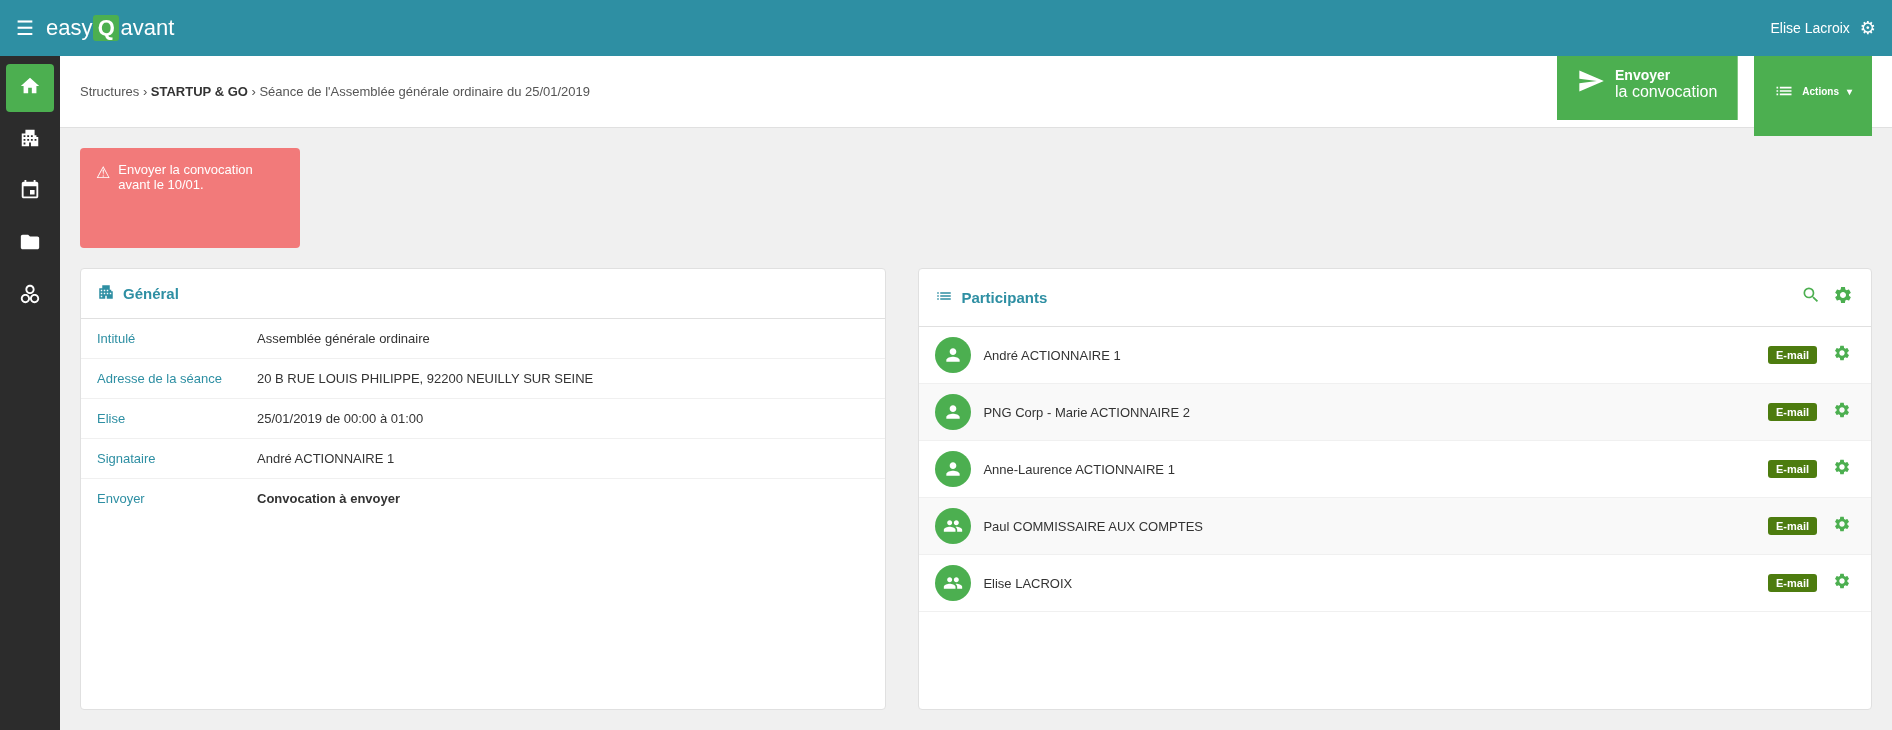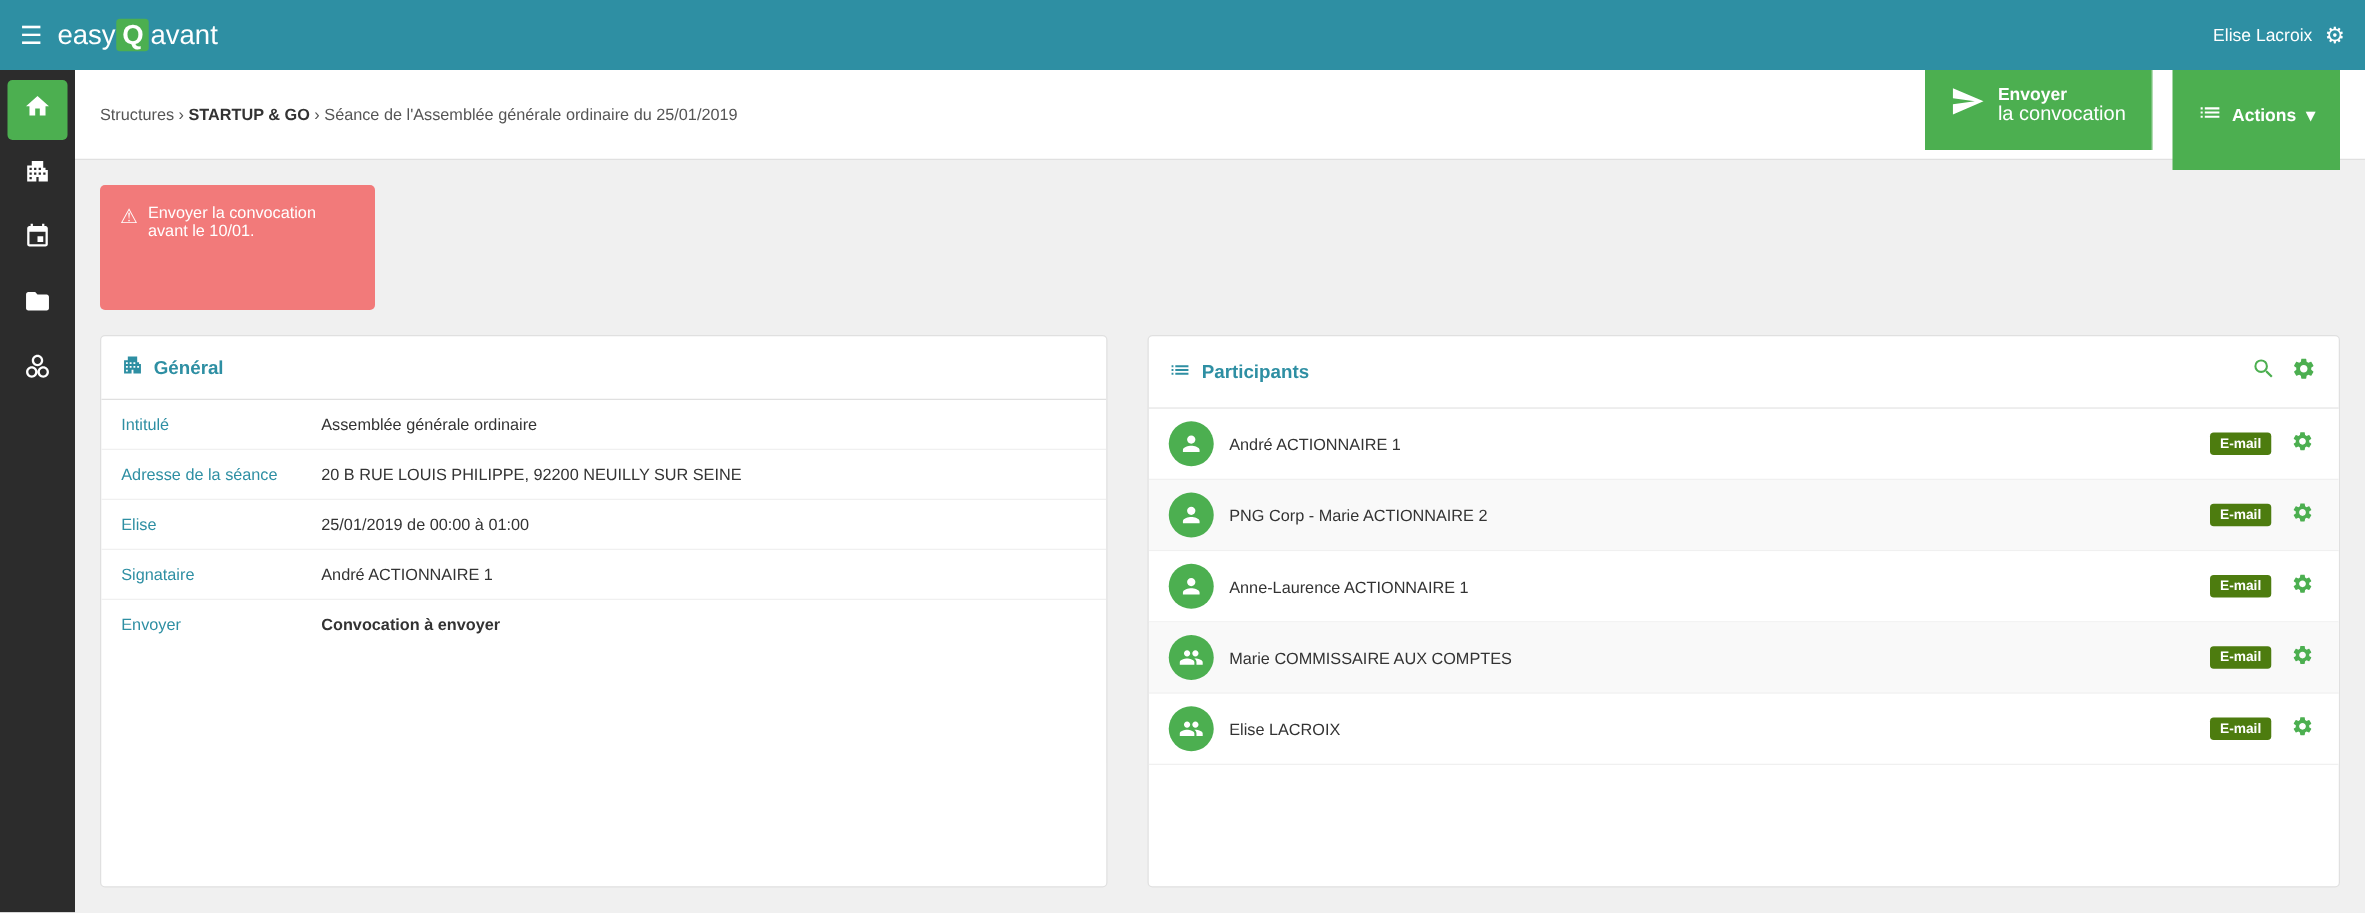--- a/index.html
+++ b/index.html
@@ -101,21 +101,21 @@
     .btn-actions {
       background: #4caf50;
       color: white;
       border: none;
       display: flex;
       align-items: center;
       gap: 8px;
       padding: 0 20px;
       height: 88px;
       cursor: pointer;
-      font-size: 14px;
+      font-size: 10px;
       font-weight: 600;
     }
 
     
     .page-content { flex: 1; padding: 20px; overflow-y: auto; display: flex; flex-direction: column; gap: 20px; }
 
     
     .alert-box {
       background: #f27a7a;
       color: white;
@@ -437,21 +437,21 @@
                 </svg>
             </span>
           </div>
 
           <div class="participant-row">
             <div class="participant-avatar">
               <svg width="20" height="20" viewBox="0 0 24 24" fill="white">
                   <path d="M16 11c1.66 0 2.99-1.34 2.99-3S17.66 5 16 5c-1.66 0-3 1.34-3 3s1.34 3 3 3zm-8 0c1.66 0 2.99-1.34 2.99-3S9.66 5 8 5C6.34 5 5 6.34 5 8s1.34 3 3 3zm0 2c-2.33 0-7 1.17-7 3.5V19h14v-2.5c0-2.33-4.67-3.5-7-3.5zm8 0c-.29 0-.62.02-.97.05 1.16.84 1.97 1.97 1.97 3.45V19h6v-2.5c0-2.33-4.67-3.5-7-3.5z"></path>
                 </svg>
             </div>
-            <span class="participant-name">Marie COMMISSAIRE AUX COMPTES</span>
+            <span class="participant-name">Paul COMMISSAIRE AUX COMPTES</span>
             <span class="badge-email">E-mail</span>
             <span class="participant-gear">
               <svg width="18" height="18" viewBox="0 0 24 24" fill="#4caf50">
                   <path d="M19.14,12.94c0.04-0.3,0.06-0.61,0.06-0.94c0-0.32-0.02-0.64-0.07-0.94l2.03-1.58c0.18-0.14,0.23-0.41,0.12-0.61 l-1.92-3.32c-0.12-0.22-0.37-0.29-0.59-0.22l-2.39,0.96c-0.5-0.38-1.03-0.7-1.62-0.94L14.4,2.81c-0.04-0.24-0.24-0.41-0.48-0.41 h-3.84c-0.24,0-0.43,0.17-0.47,0.41L9.25,5.35C8.66,5.59,8.12,5.92,7.63,6.29L5.24,5.33c-0.22-0.08-0.47,0-0.59,0.22L2.74,8.87 C2.62,9.08,2.66,9.34,2.86,9.48l2.03,1.58C4.84,11.36,4.8,11.69,4.8,12s0.02,0.64,0.07,0.94l-2.03,1.58 c-0.18,0.14-0.23,0.41-0.12,0.61l1.92,3.32c0.12,0.22,0.37,0.29,0.59,0.22l2.39-0.96c0.5,0.38,1.03,0.7,1.62,0.94l0.36,2.54 c0.05,0.24,0.24,0.41,0.48,0.41h3.84c0.24,0,0.44-0.17,0.47-0.41l0.36-2.54c0.59-0.24,1.13-0.56,1.62-0.94l2.39,0.96 c0.22,0.08,0.47,0,0.59-0.22l1.92-3.32c0.12-0.22,0.07-0.47-0.12-0.61L19.14,12.94z M12,15.6c-1.98,0-3.6-1.62-3.6-3.6 s1.62-3.6,3.6-3.6s3.6,1.62,3.6,3.6S13.98,15.6,12,15.6z"></path>
                 </svg>
             </span>
           </div>
 
           <div class="participant-row">
             <div class="participant-avatar">

